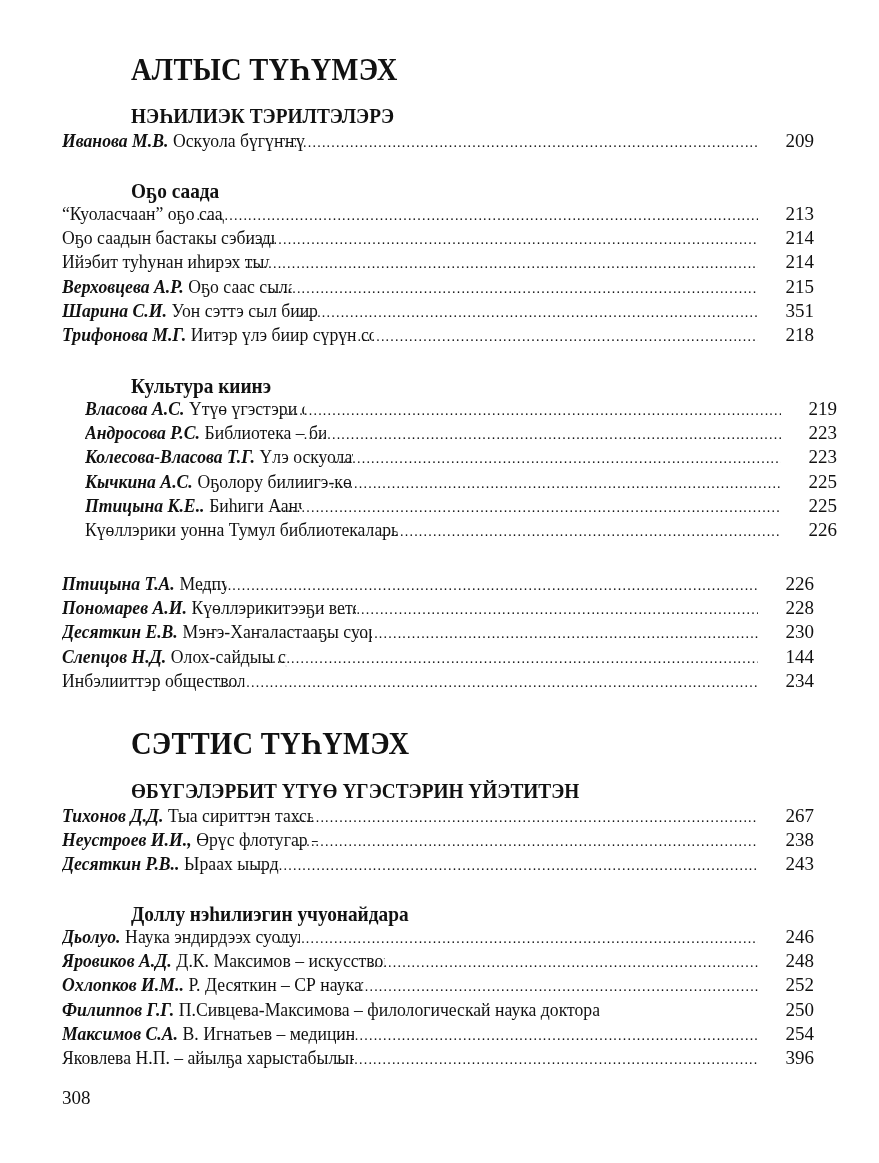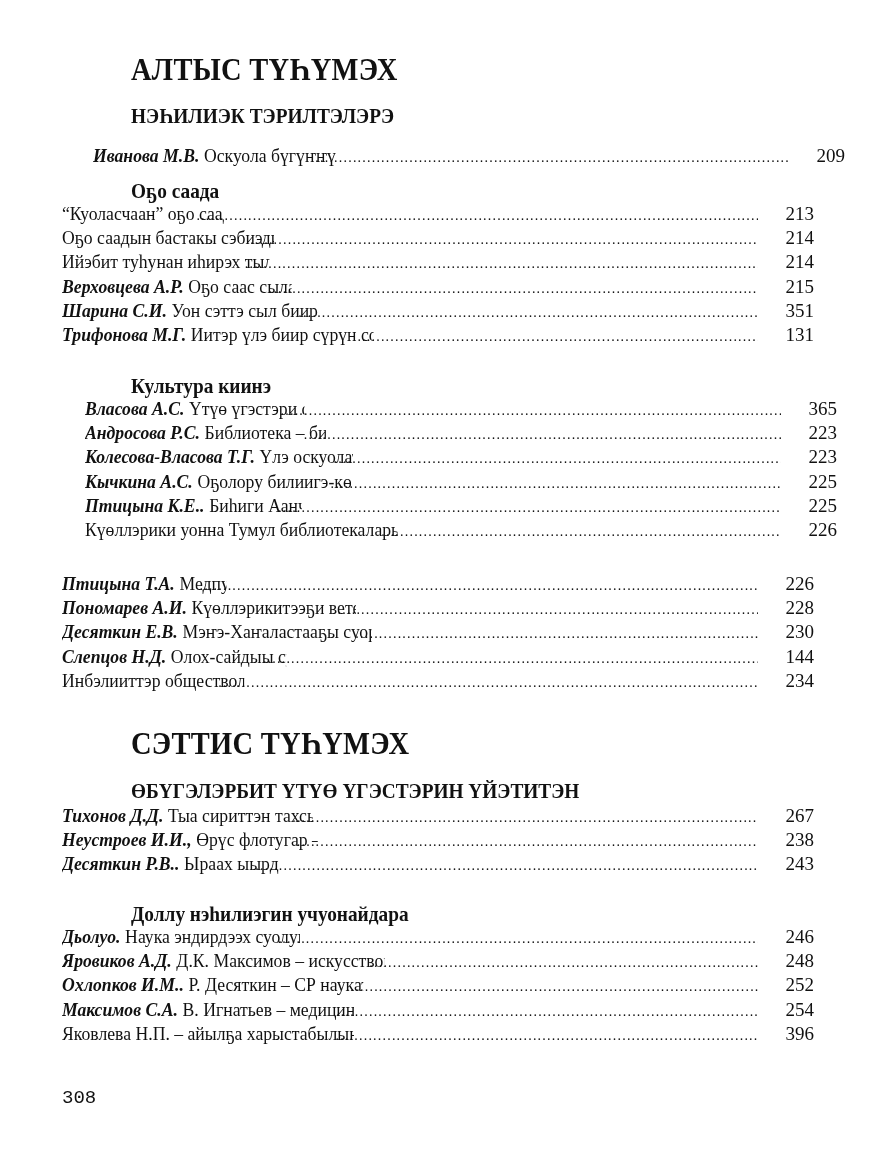--- a/index.html
+++ b/index.html
@@ -30,32 +30,32 @@
     display: flex; align-items: baseline; overflow: hidden; flex: 0 1 auto; max-width: 690px;
     transform: scaleX(0.93); transform-origin: left center;
   }
   .toc-row .author { font-weight: bold; font-style: italic; margin-right: 5px; }
   .toc-row .dots {
     flex: 1 1 auto; overflow: hidden; letter-spacing: 1.2px; font-size: 14px;
     margin-right: 18px; margin-left: -40px;
   }
   .toc-row .page-num { width: 38px; text-align: right; flex: 0 0 38px; }
   .footer-page {
-    position: absolute; left: 62px; top: 1087px; font-size: 19px; font-family: Liberation Mono, monospace;
+    position: absolute; left: 62px; top: 1087px; font-size: 19px;
   }
 </style>
 </head>
 <body>
 
 <div class="page">
 
   <div class="part-title" style="top:52px;">АЛТЫС ТҮҺҮМЭХ</div>
 
   <div class="section-title" style="top:103px;">НЭҺИЛИЭК ТЭРИЛТЭЛЭРЭ</div>
-  <ul class="toc-list" style="top:144px;margin-left:31px;">
+  <ul class="toc-list" style="top:129px;">
     <li class="toc-row">
         <span class="txt">
           <span class="author">Иванова М.В.</span>
           <span class="title">Оскуола бүгүҥҥү олоҕуттан</span>
         </span>
         <span class="dots">......................................................................................................................................</span>
         <span class="page-num">209</span>
       </li>
   </ul>
 
@@ -97,33 +97,33 @@
         </span>
         <span class="dots">......................................................................................................................................</span>
         <span class="page-num">351</span>
       </li>
     <li class="toc-row">
         <span class="txt">
           <span class="author">Трифонова М.Г.</span>
           <span class="title">Иитэр үлэ биир сүрүн соруга – оҕо доруобуйата</span>
         </span>
         <span class="dots">......................................................................................................................................</span>
-        <span class="page-num">131</span>
+        <span class="page-num">218</span>
       </li>
   </ul>
 
   <div class="section-title" style="top:373px;">Культура киинэ</div>
   <ul class="toc-list" style="top:397px;margin-left:23px;">
     <li class="toc-row">
         <span class="txt">
           <span class="author">Власова А.С.</span>
           <span class="title">Үтүө үгэстэри салҕаан</span>
         </span>
         <span class="dots">......................................................................................................................................</span>
-        <span class="page-num">365</span>
+        <span class="page-num">219</span>
       </li>
     <li class="toc-row">
         <span class="txt">
           <span class="author">Андросова Р.С.</span>
           <span class="title">Библиотека – билии төрдө</span>
         </span>
         <span class="dots">......................................................................................................................................</span>
         <span class="page-num">223</span>
       </li>
     <li class="toc-row">
@@ -252,20 +252,27 @@
     <li class="toc-row">
         <span class="txt">
           <span class="author">Охлопков И.М..</span>
           <span class="title">Р. Десяткин – СР наукатын үтүөлээх деятелэ</span>
         </span>
         <span class="dots">......................................................................................................................................</span>
         <span class="page-num">252</span>
       </li>
     <li class="toc-row">
         <span class="txt">
+          <span class="author">Филиппов Г.Г.</span>
+          <span class="title">П.Сивцева-Максимова – филологическай наука доктора</span>
+        </span>
+        <span class="page-num" style="margin-left:auto">250</span>
+      </li>
+    <li class="toc-row">
+        <span class="txt">
           <span class="author">Максимов С.А.</span>
           <span class="title">В. Игнатьев – медицинскэй наука доктора</span>
         </span>
         <span class="dots">......................................................................................................................................</span>
         <span class="page-num">254</span>
       </li>
     <li class="toc-row">
         <span class="txt">
           <span class="title">Яковлева Н.П. – айылҕа харыстабылын наукатын доктора</span>
         </span>

